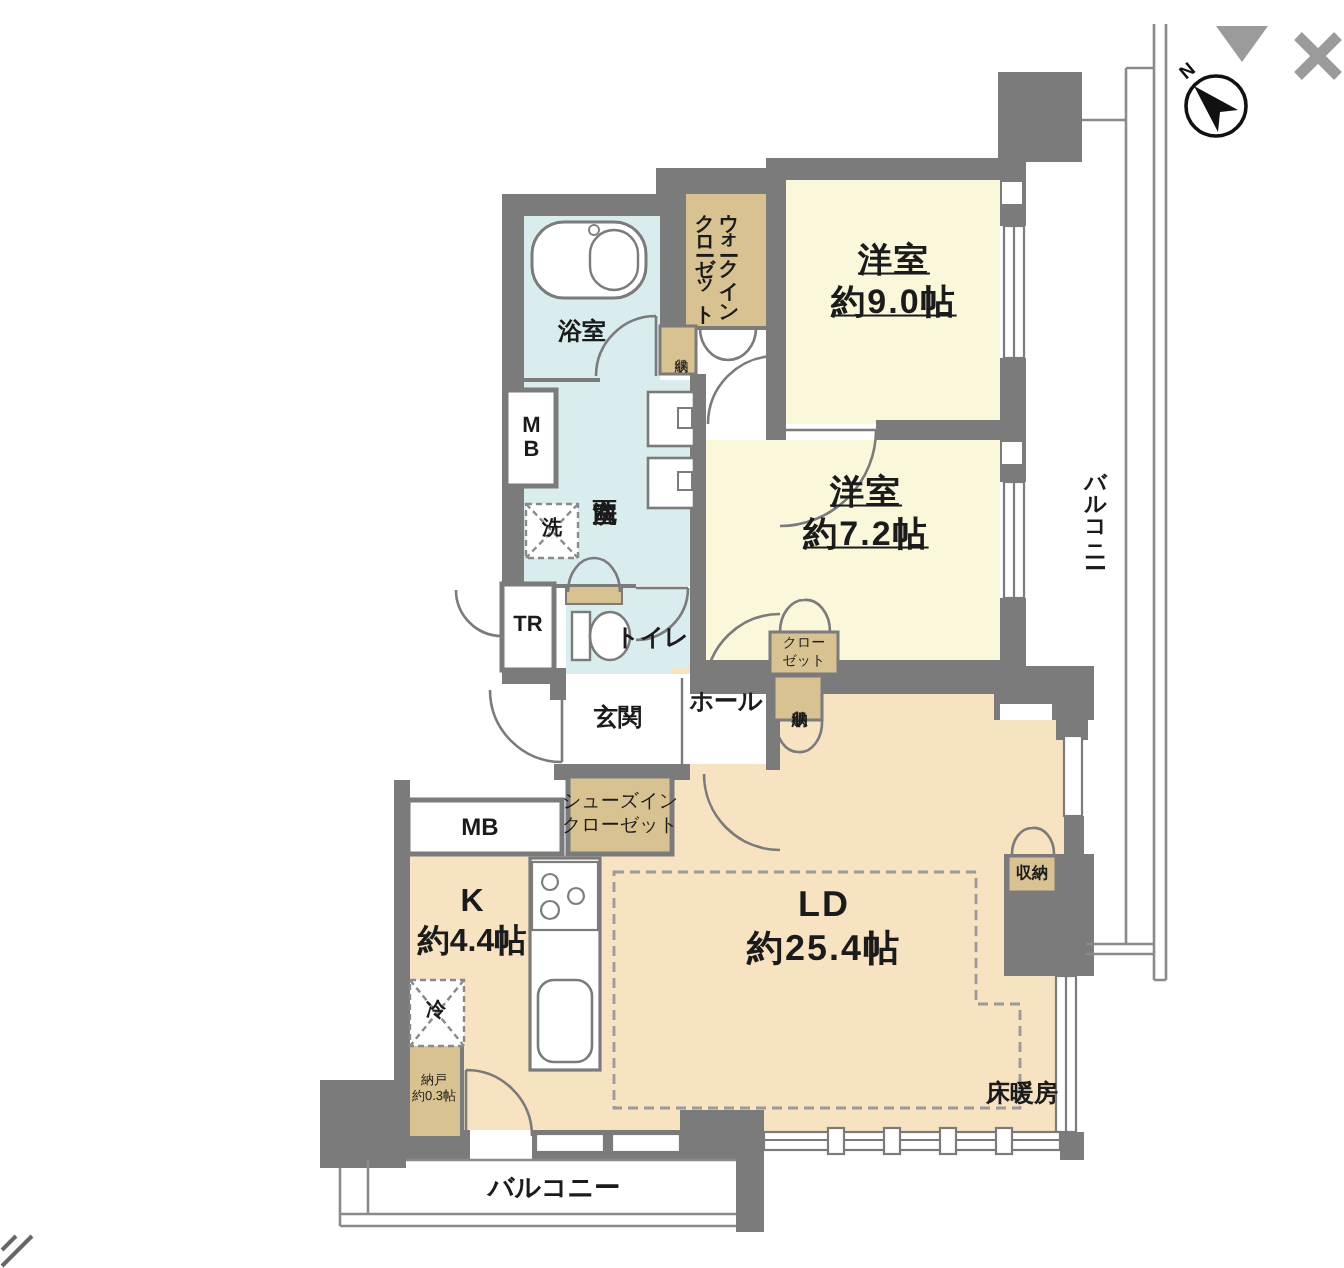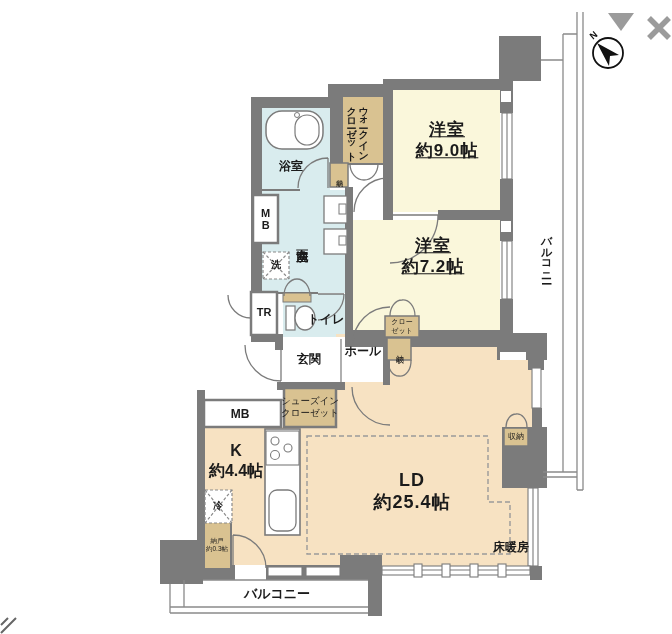--- a/index.html
+++ b/index.html
@@ -9,21 +9,21 @@
   .lbl{position:absolute;transform:translate(-50%,-50%);color:#1b1b1b;white-space:nowrap;
        text-align:center;line-height:1.22;font-weight:600;}
   .v{writing-mode:vertical-rl;text-orientation:upright;}
   .s18{font-size:18px;letter-spacing:1px;}
   .s17{font-size:17px;letter-spacing:1px;text-decoration:underline;}
   .s16{font-size:16px;}
   .s12{font-size:12px;text-align:right;}
   .s11{font-size:11px;}
   .s10{font-size:10px;}
   .s9{font-size:9.5px;font-weight:400;}
-  .s8{font-size:8px;font-weight:400;}
+  .s8{font-size:8px;font-weight:700;}
   .s7{font-size:7px;font-weight:500;}
   .s6{font-size:6.5px;font-weight:500;}
   .vcols{display:block;}
   .vcols div{line-height:1.2;}
 </style>
 </head>
 <body>
 
 <div class="stage">
 
@@ -181,21 +181,21 @@
 </svg>
 
 <div class="lbl s17" style="left:447px;top:141px">
   <div>洋室</div>
       <div>約9.0帖</div>
 </div>
 <div class="lbl s17" style="left:433px;top:257px">
   <div>洋室</div>
       <div>約7.2帖</div>
 </div>
-<div class="lbl s18" style="left:412px;top:492px">
+<div class="lbl s18" style="left:412px;top:464px">
   <div>LD</div>
       <div>約25.4帖</div>
 </div>
 <div class="lbl s16" style="left:236px;top:461px">
   <div>K</div>
       <div>約4.4帖</div>
 </div>
 <div class="lbl s12" style="left:291px;top:166px">浴室</div>
 <div class="lbl s12 v" style="left:302px;top:240px">洗面室</div>
 <div class="lbl s11 v" style="left:265px;top:219px">MB</div>

